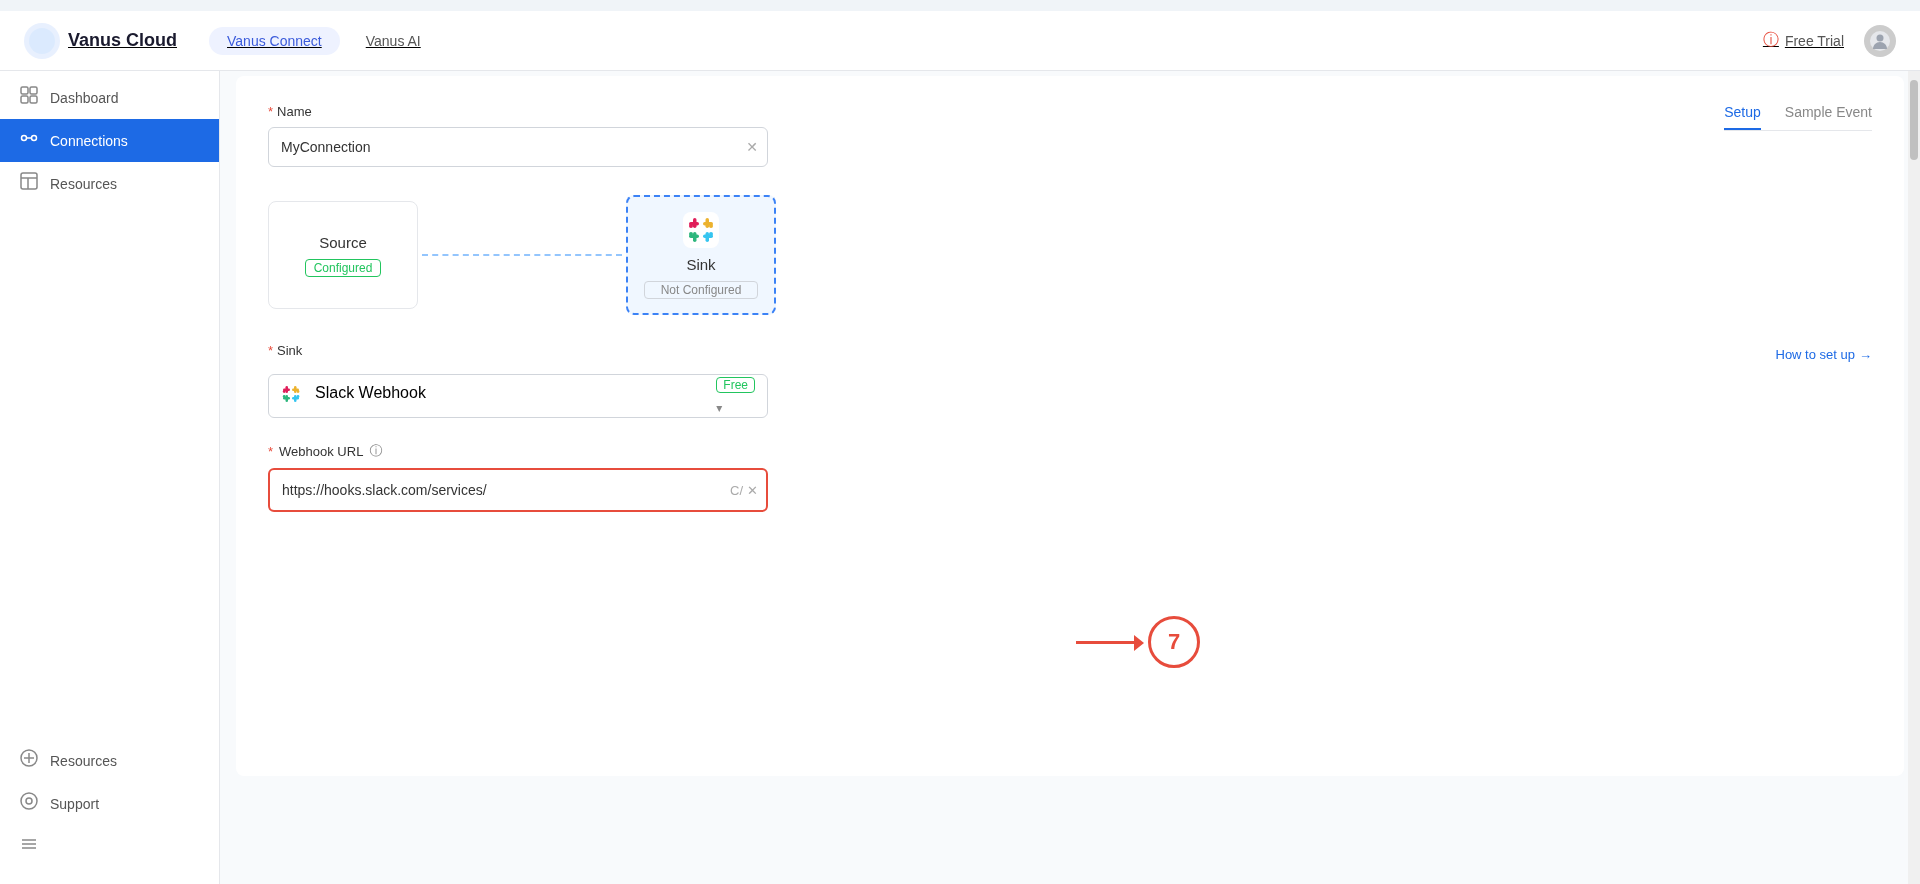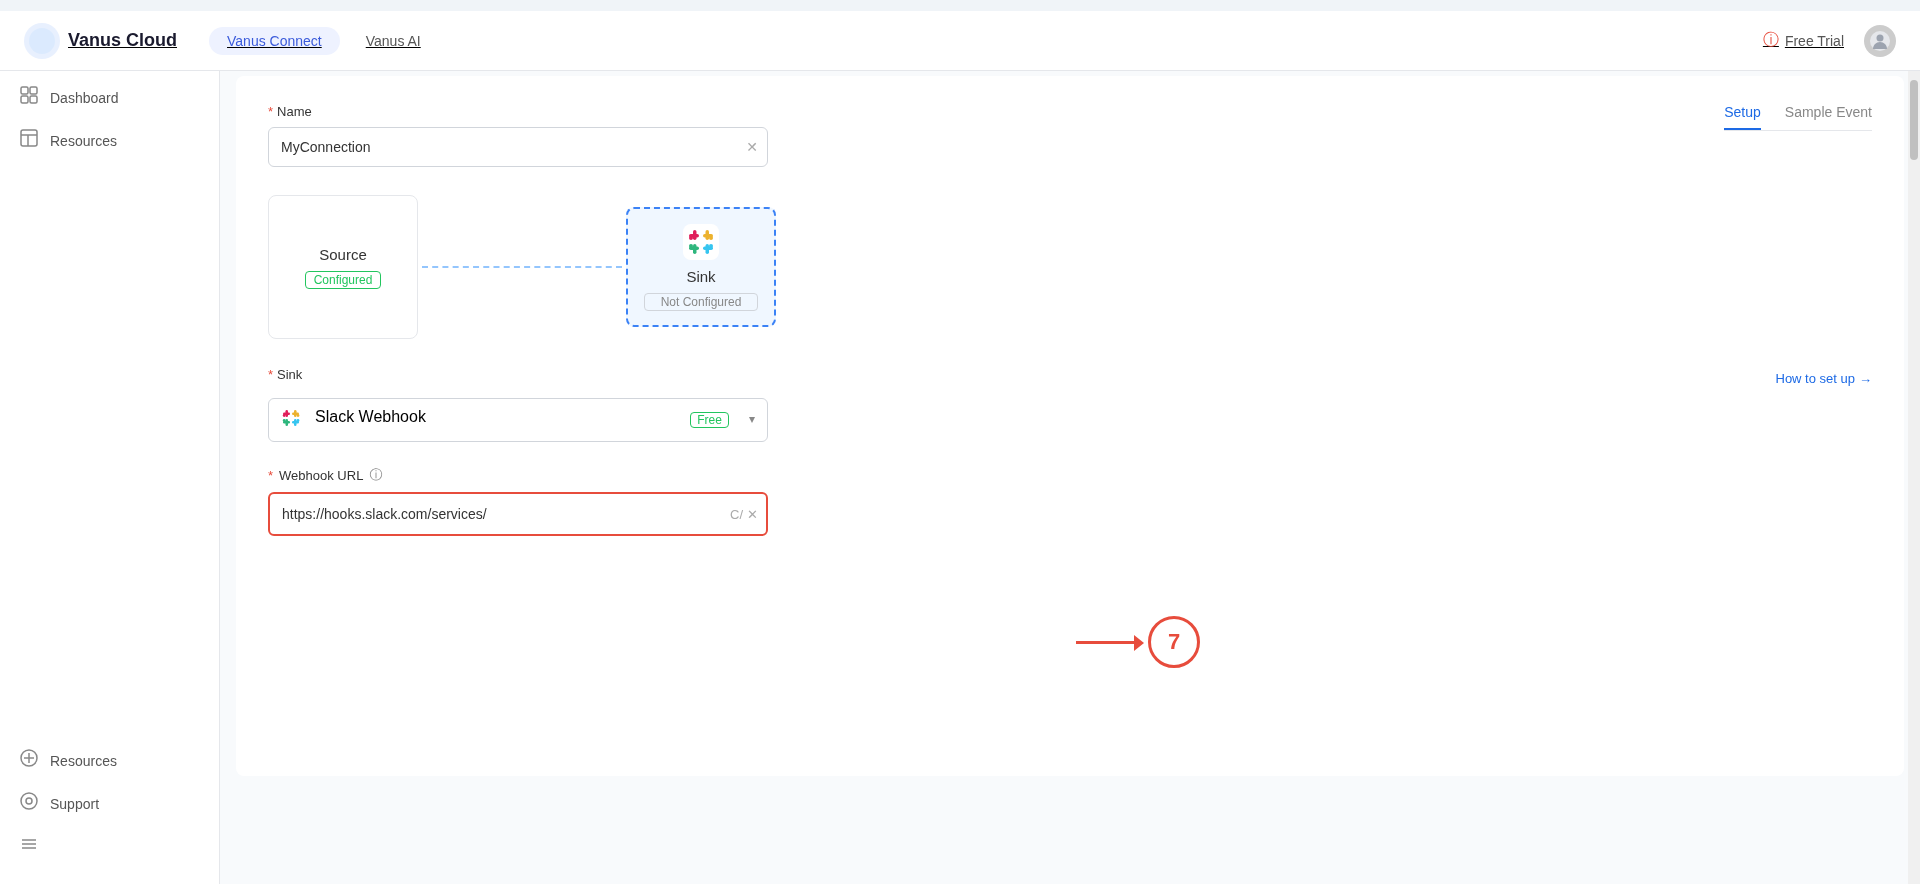--- a/index.html
+++ b/index.html
@@ -61,21 +61,21 @@
     .field-input {
       width: 500px; height: 40px; border: 1px solid #d1d5db; border-radius: 6px;
       padding: 0 36px 0 12px; font-size: 14px; color: #333; outline: none;
     }
     .input-wrapper { position: relative; width: 500px; }
     .input-clear { position: absolute; right: 10px; top: 50%; transform: translateY(-50%); color: #aaa; cursor: pointer; font-size: 14px; }
 
     
     .diagram-row { display: flex; align-items: center; gap: 0; margin: 28px 0 0 0; }
     .source-box {
-      width: 150px; height: 144px; border: 1px solid #e5e7eb; border-radius: 8px;
+      width: 150px; height: 108px; border: 1px solid #e5e7eb; border-radius: 8px;
       display: flex; flex-direction: column; align-items: center; justify-content: center;
       gap: 8px; background: #fff;
     }
     .configured-badge {
       border: 1px solid #22c55e; color: #22c55e; border-radius: 4px;
       font-size: 12px; padding: 1px 8px;
     }
     .connector-line {
       flex: 1; max-width: 200px; border-top: 2px dashed #93c5fd; margin: 0 4px;
     }
@@ -98,21 +98,21 @@
     .sink-section-header { display: flex; align-items: center; justify-content: space-between; margin-bottom: 8px; }
     .how-to-link { font-size: 13px; color: #1d6ae5; display: flex; align-items: center; gap: 4px; cursor: pointer; }
 
     
     .sink-selector {
       width: 500px; height: 44px; border: 1px solid #d1d5db; border-radius: 6px;
       display: flex; align-items: center; padding: 0 12px; gap: 10px;
       background: #fff; cursor: pointer; justify-content: space-between;
     }
     .sink-selector-left { display: flex; align-items: flex-start; gap: 10px; }
-    .sink-selector-right { display: flex; align-items: flex-start; gap: 20px; }
+    .sink-selector-right { display: flex; align-items: flex-start; gap: 8px; flex-direction: column; }
     .free-badge { font-size: 12px; color: #22c55e; border: 1px solid #22c55e; border-radius: 4px; padding: 0 6px; }
     .dropdown-arrow { color: #888; font-size: 12px; }
 
     
     .webhook-section { margin-top: 24px; }
     .webhook-label { display: flex; align-items: center; gap: 6px; font-size: 13px; color: #333; margin-bottom: 8px; }
     .info-icon { color: #888; font-size: 13px; cursor: pointer; }
 
     .webhook-input-wrapper { position: relative; width: 500px; }
     .webhook-input {
@@ -192,20 +192,30 @@
     <div class="sidebar-item">
       <span class="s-icon">
         <svg width="18" height="18" viewBox="0 0 18 18" fill="none">
           <rect x="1" y="1" width="7" height="7" rx="1.5" stroke="#888" stroke-width="1.5"></rect>
           <rect x="10" y="1" width="7" height="7" rx="1.5" stroke="#888" stroke-width="1.5"></rect>
           <rect x="1" y="10" width="7" height="7" rx="1.5" stroke="#888" stroke-width="1.5"></rect>
           <rect x="10" y="10" width="7" height="7" rx="1.5" stroke="#888" stroke-width="1.5"></rect>
         </svg>
       </span>
       <span>Dashboard</span>
+    </div>
+    <div class="sidebar-item active">
+      <span class="s-icon">
+        <svg width="18" height="18" viewBox="0 0 18 18" fill="none">
+          <circle cx="4" cy="9" r="2.5" stroke="white" stroke-width="1.5"></circle>
+          <circle cx="14" cy="9" r="2.5" stroke="white" stroke-width="1.5"></circle>
+          <line x1="6.5" y1="9" x2="11.5" y2="9" stroke="white" stroke-width="1.5"></line>
+        </svg>
+      </span>
+      <span>Connections</span>
     </div>
     <div class="sidebar-item">
       <span class="s-icon">
         <svg width="18" height="18" viewBox="0 0 18 18" fill="none">
           <rect x="1" y="1" width="16" height="16" rx="2" stroke="#888" stroke-width="1.5"></rect>
           <line x1="1" y1="6" x2="17" y2="6" stroke="#888" stroke-width="1.5"></line>
           <line x1="8" y1="6" x2="8" y2="17" stroke="#888" stroke-width="1.5"></line>
         </svg>
       </span>
       <span>Resources</span>

